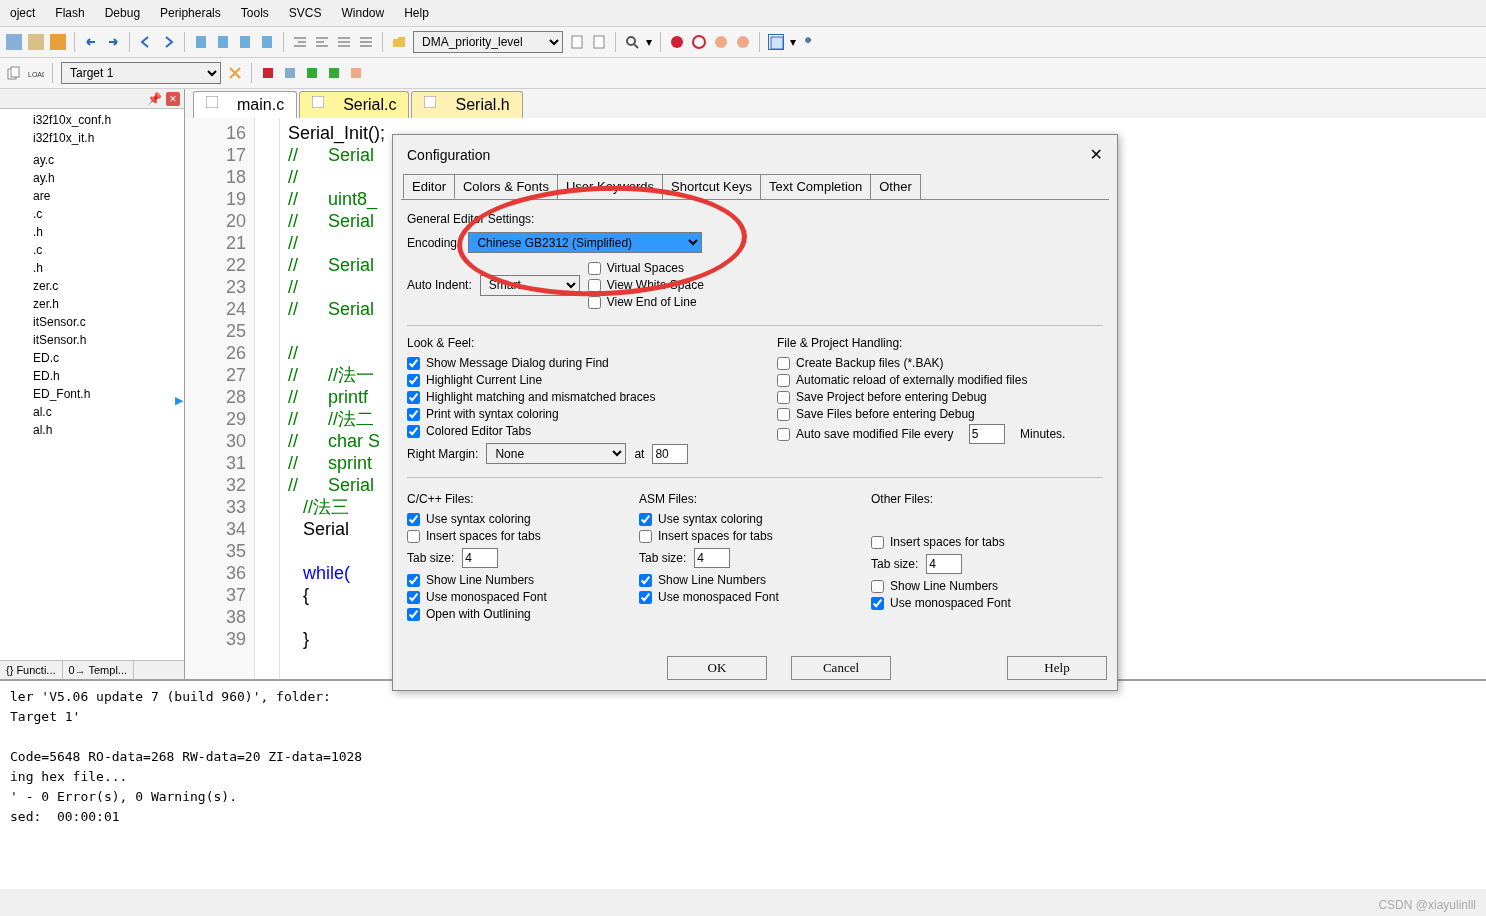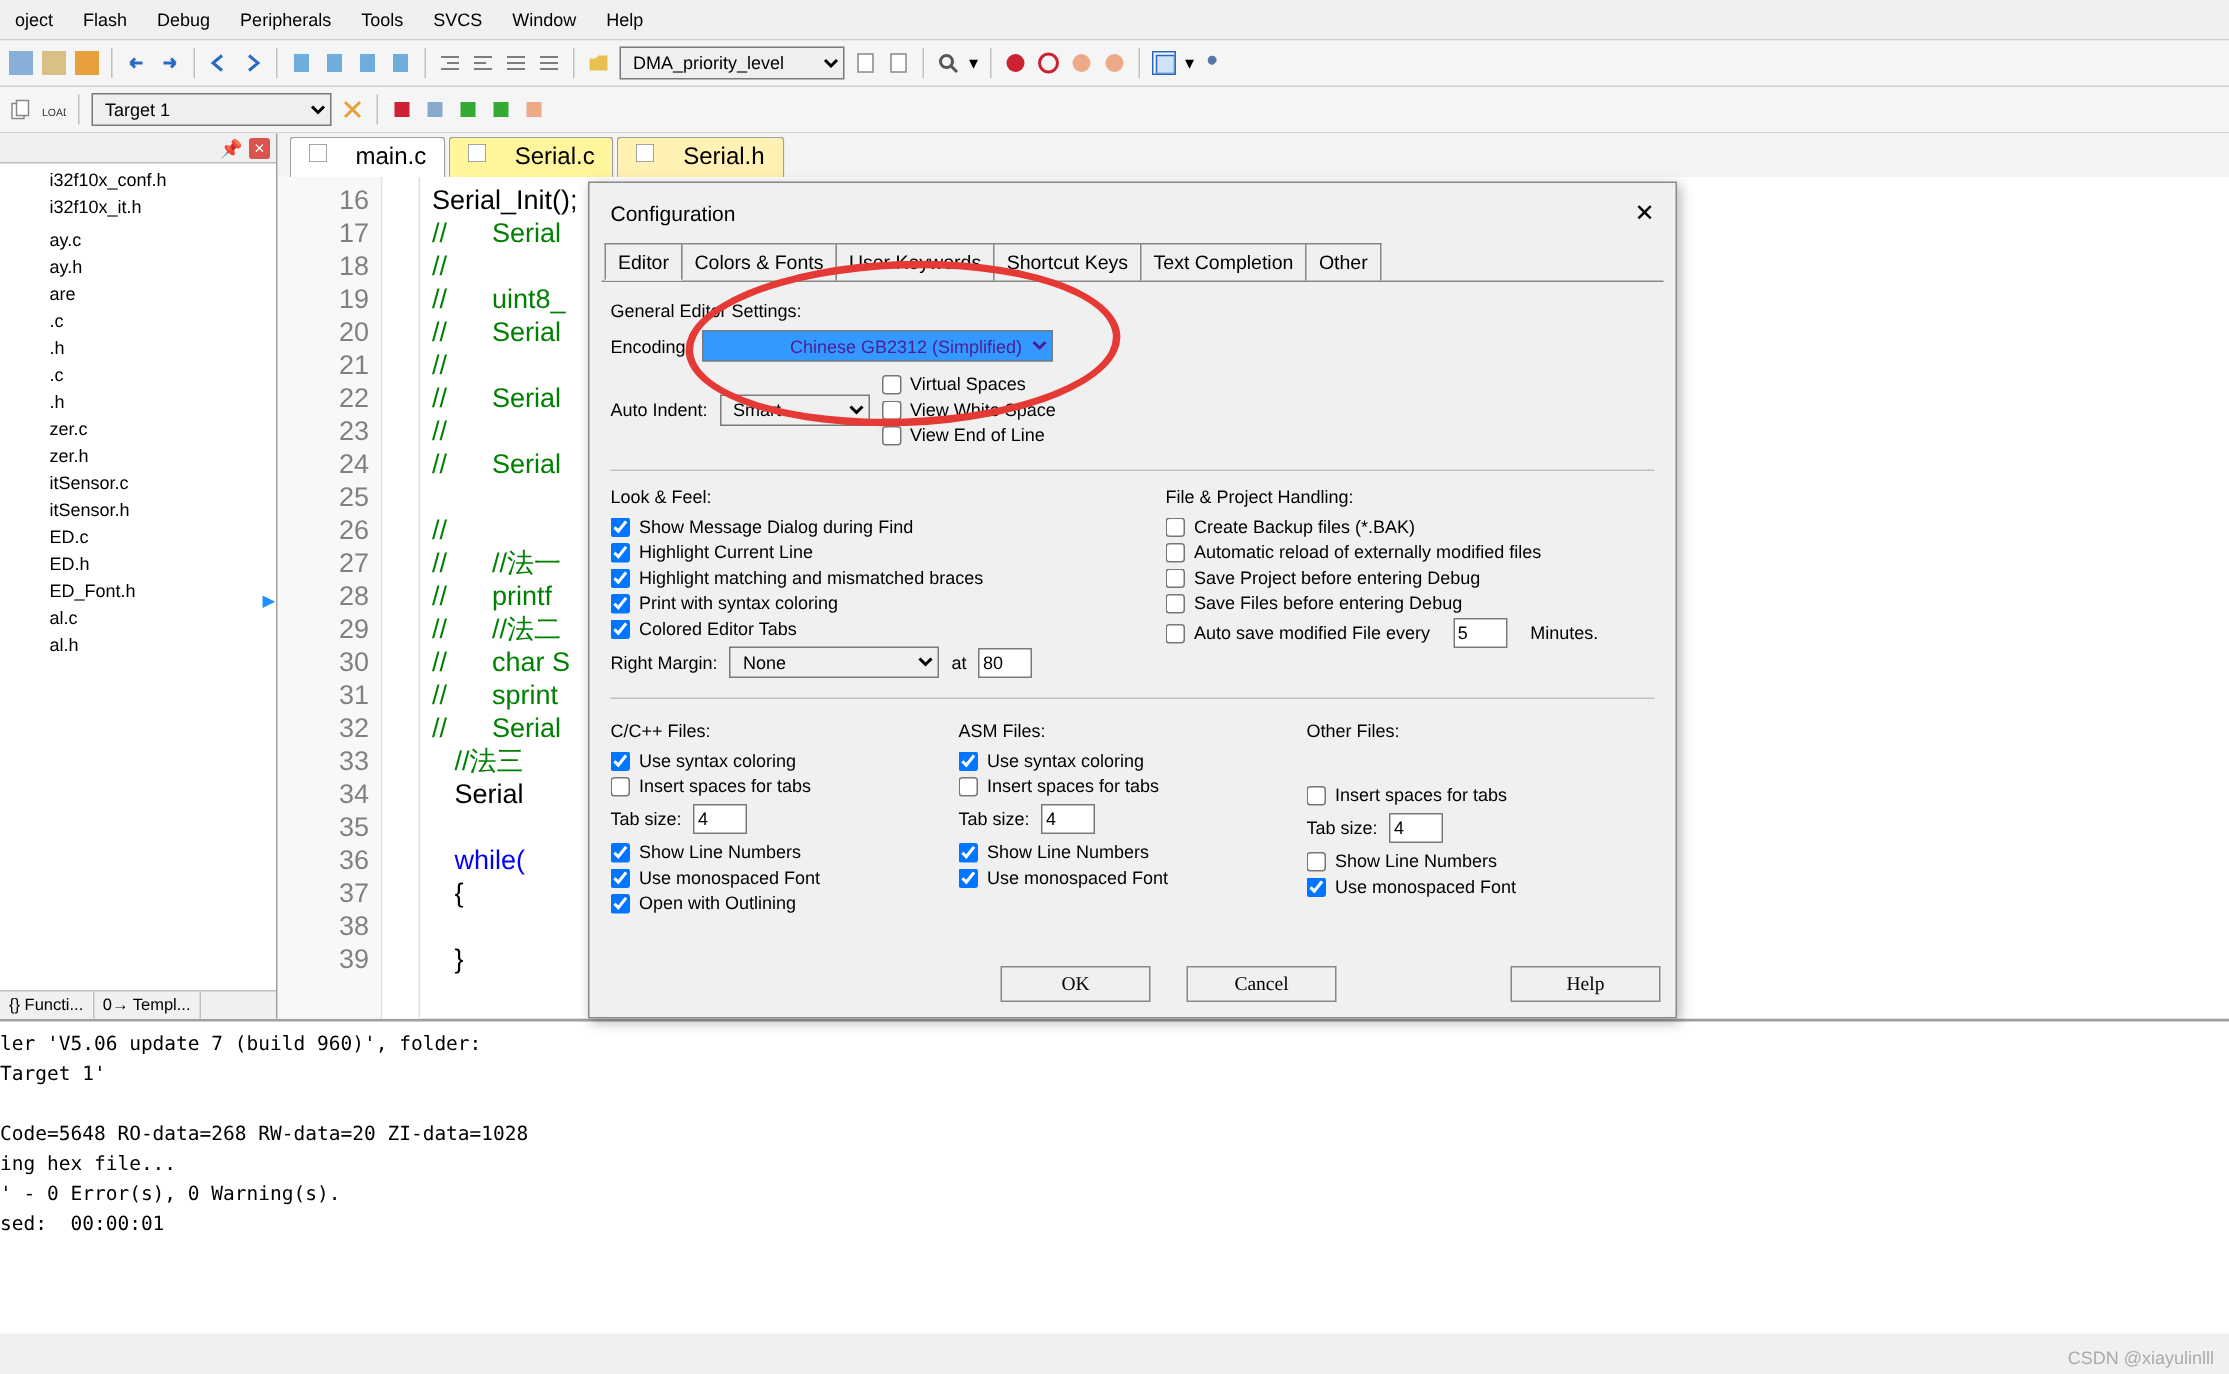--- a/index.html
+++ b/index.html
@@ -22,36 +22,36 @@
 .editor-tabs { display: flex; background: #f4f4f4; padding: 2px 0 0 8px; gap: 0; }
 .ed-tab { padding: 4px 12px; border: 1px solid #a0a0a0; border-bottom: none; background: #fff; display: flex; gap: 19px; border-radius: 3px 3px 0 0; margin-right: 2px; font-size: 16px; }
 .ed-tab.active-yellow { background: #fff59d; }
 .ed-tab.active-orange { background: #fff0b3; }
 .code-area { flex: 1; display: flex; font-family: Consolas, monospace; font-size: 18px; }
 .gutter { width: 70px; text-align: right; color: #808080; background: #f8f8f8; padding: 4px 8px 4px 0; border-right: 1px solid #e0e0e0; line-height: 22px; }
 .fold-col { width: 25px; background: #fff; border-right: 1px solid #e0e0e0; position: relative; }
 .code-body { flex: 1; padding: 4px 8px; line-height: 22px; white-space: pre; overflow: hidden; }
 .comment { color: #008000; }
 .kw { color: #0000ff; }
-.output-area { height: 210px; background: #fff; border-top: 2px solid #a0a0a0; padding: 6px 0; font-family: Consolas, monospace; font-size: 13px; line-height: 20px; white-space: pre; }
+.output-area { height: 210px; background: #fff; border-top: 2px solid #a0a0a0; padding: 6px 10px; font-family: Consolas, monospace; font-size: 13px; line-height: 20px; white-space: pre; }
 .watermark { position: absolute; bottom: 4px; right: 10px; color: #aaa; font-size: 12px; }
 
 
-.dialog { position: absolute; left: 392px; top: 121px; width: 726px; background: #f0f0f0; border: 1px solid #888; box-shadow: 2px 2px 8px rgba(0,0,0,0.3); }
+.dialog { position: absolute; left: 392px; top: 134px; width: 726px; background: #f0f0f0; border: 1px solid #888; box-shadow: 2px 2px 8px rgba(0,0,0,0.3); }
 .dlg-title { padding: 10px 14px; font-size: 14px; display: flex; justify-content: space-between; align-items: center; }
 .dlg-close { font-size: 16px; cursor: pointer; }
 .dlg-tabs { display: flex; padding: 0 10px; font-family: "SimSun", monospace; font-size: 13px; }
 .dlg-tab { padding: 4px 8px; border: 1px solid #888; border-bottom: none; background: #f0f0f0; margin-right: -1px; position: relative; }
 .dlg-tab.active { background: #f0f0f0; border-bottom: 1px solid #f0f0f0; z-index: 1; }
 .dlg-body { border-top: 1px solid #888; margin: 0 8px 8px; padding: 10px 6px; position: relative; }
 .sect-label { font-size: 12px; margin: 2px 0 6px; }
 .row { display: flex; align-items: center; gap: 8px; margin: 5px 0; }
 .row label { font-size: 12px; }
 .sel { height: 21px; border: 1px solid #7a7a7a; font-size: 12px; padding: 0 4px; }
-.sel.enc { width: 234px; background: #3399ff; color: #4c1d95; text-align: right; }
+.sel.enc { width: 234px; background: #3399ff; color: #000000; }
 .chk-row { display: flex; align-items: center; gap: 6px; margin: 3px 0; font-size: 12px; }
 .chk-row input { margin: 0; }
 .two-col { display: flex; gap: 30px; }
 .left-col { width: 340px; }
 .right-col { flex: 1; }
 .three-col { display: flex; gap: 0; margin-top: 8px; }
 .file-col { flex: 1; padding: 4px 10px 4px 0; }
 .spin { width: 36px; height: 20px; border: 1px solid #7a7a7a; display: inline-flex; align-items: center; padding: 0 2px; font-size: 12px; background: #fff; }
 .dlg-buttons { display: flex; justify-content: center; gap: 24px; padding: 10px; align-items: flex-end; }
 .dlg-buttons .spacer { flex: 1; }

